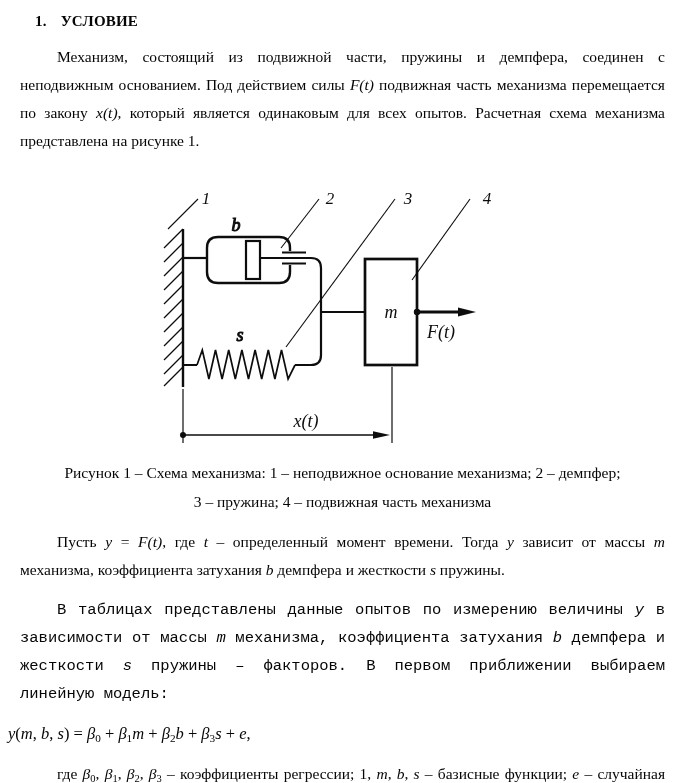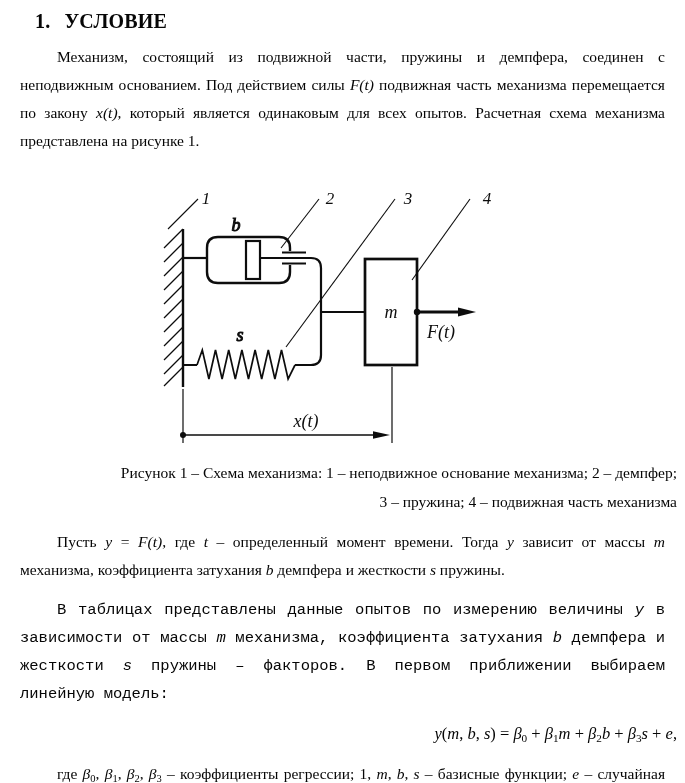--- a/index.html
+++ b/index.html
@@ -9,21 +9,21 @@
   body {
     width: 685px; height: 783px;
     overflow: hidden;
     font-family: "Liberation Serif", "DejaVu Serif", serif;
     color: #060606;
   }
   .page { padding: 0 8px; }
 
   .heading {
     margin: 12px 0 0 27px;
-    font-size: 20px; font-weight: bold;
+    font-size: 15px; font-weight: bold;
     line-height: 19px;
     letter-spacing: 0.2px;
   }
   .heading .num { margin-right: 14px; }
 
   p.body-par {
     margin: 12px;
     font-size: 15.5px;
     line-height: 28px;
     text-align: justify;
@@ -52,27 +52,27 @@
   }
   .lbl-big { font-size: 18px; }
   .lbl-num { font-size: 17px; }
 
   .caption {
     margin-top: 6px;
     font-size: 15.5px;
     line-height: 29px;
     text-align: center;
   }
-  .caption div { white-space: nowrap; text-align: right; }
+  .caption div { white-space: nowrap; }
 
   .formula {
     margin-top: 2px;
     font-size: 16.5px;
     line-height: 28px;
-    text-align: right;
+    text-align: left;
   }
 </style>
 </head>
 <body>
 
 <div class="page">
 
   <h1 class="heading"><span class="num">1.</span><span>УСЛОВИЕ</span></h1>
 
   <p class="body-par mt-p1"><span class="seg-n">Механизм, состоящий из подвижной части, пружины и демпфера, соединен с неподвижным основанием. Под действием силы </span><span class="seg-i">F(t)</span><span class="seg-n"> подвижная часть механизма перемещается по закону </span><span class="seg-i">x(t)</span><span class="seg-n">, который является одинаковым для всех опытов. Расчетная схема механизма представлена на рисунке 1.</span></p>

